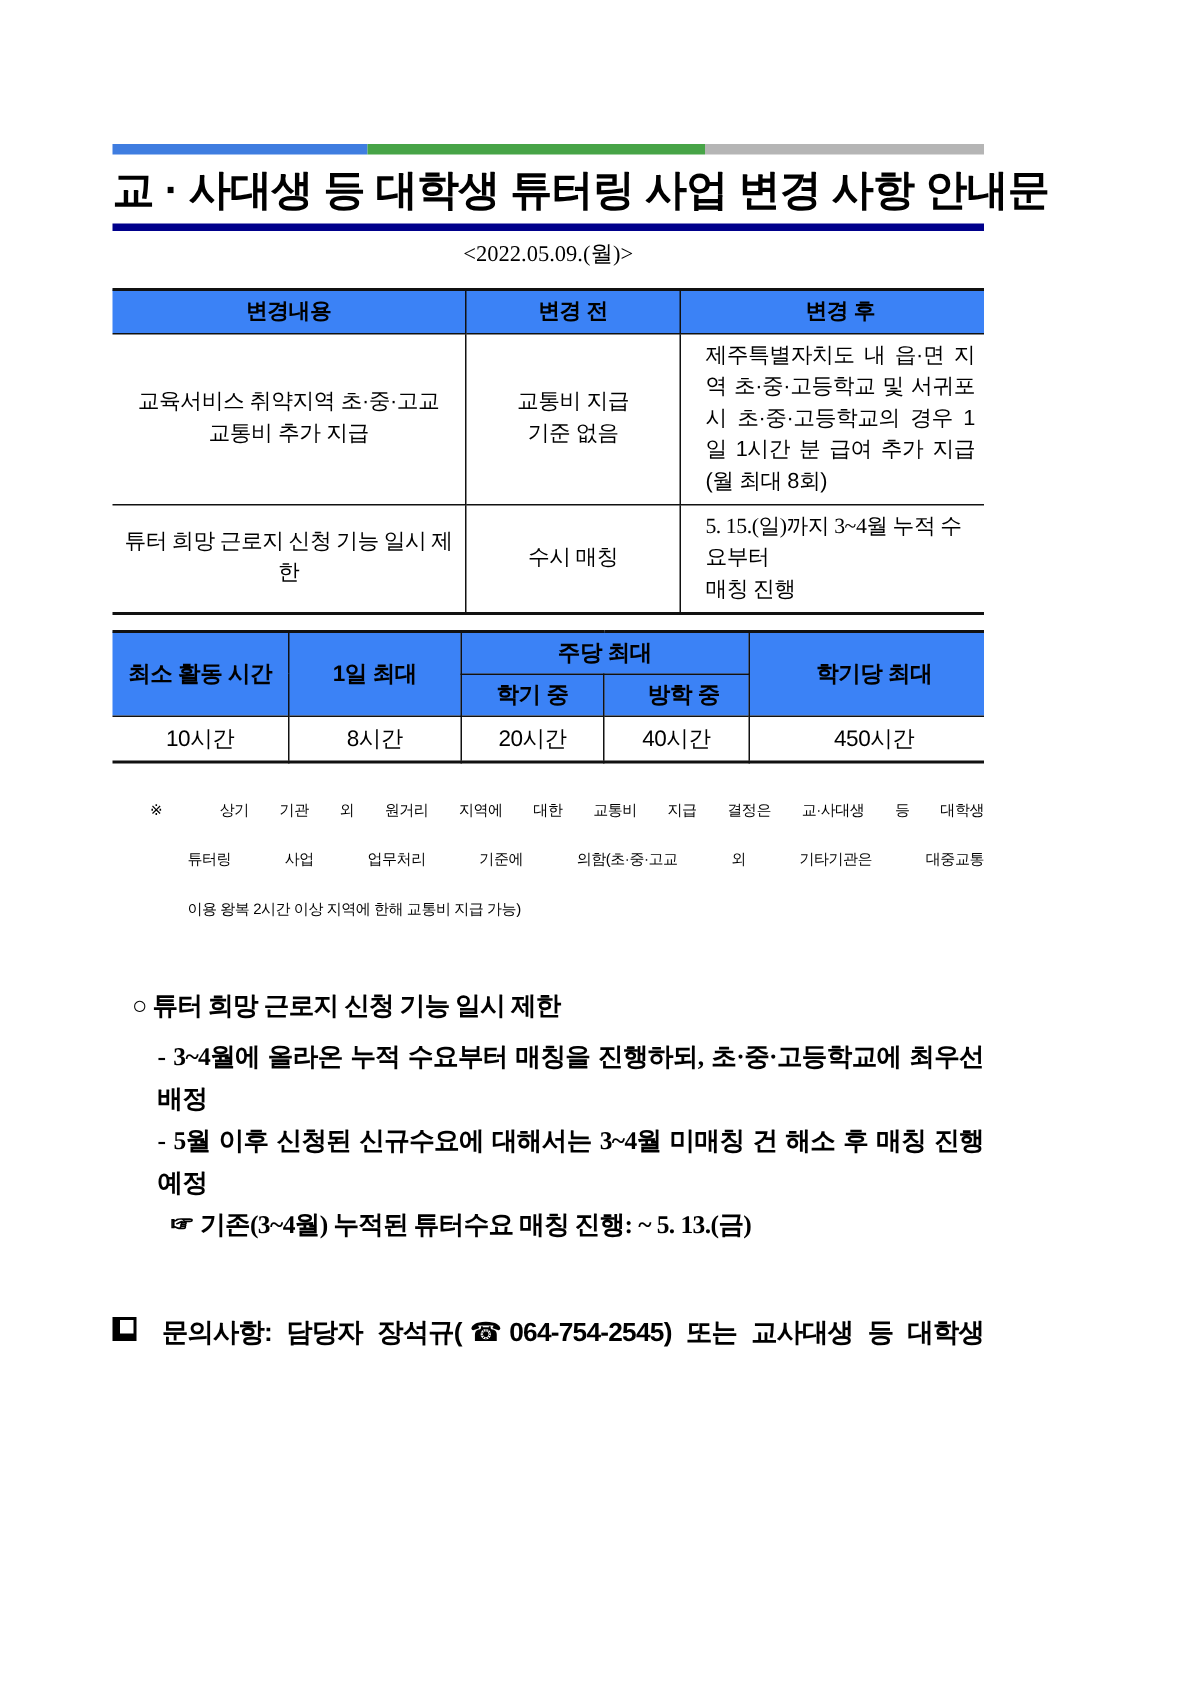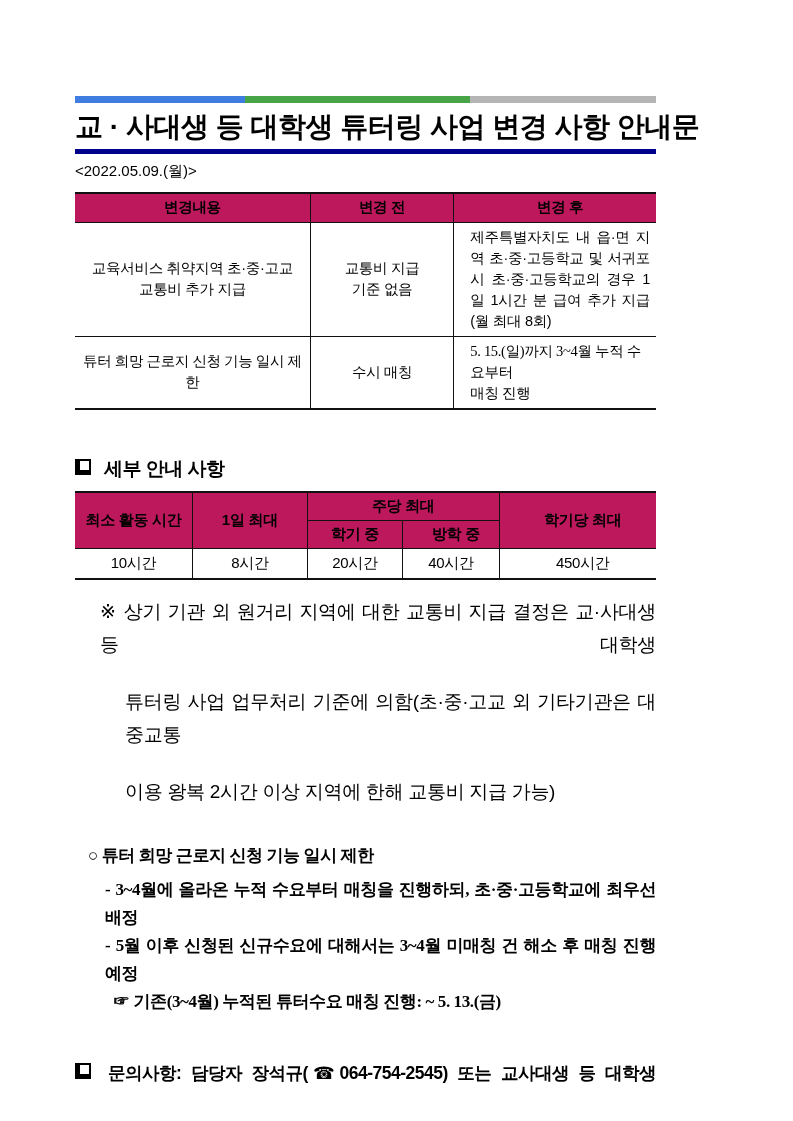--- a/index.html
+++ b/index.html
@@ -20,43 +20,43 @@
 
   .doc-title {
     margin-top: 5px;
     font-size: 28px; font-weight: 800; line-height: 38px;
     letter-spacing: -0.5px;
     text-align: justify; text-align-last: justify;
     white-space: nowrap;
   }
   .navy-rule { margin-top: 3px; height: 5px; background: #00008b; }
   .doc-date {
-    margin-top: 7px; text-align: left;
-    font-family: Liberation Sans, sans-serif;
+    margin-top: 7px; text-align: center;
+    font-family: Liberation Serif, serif;
     font-size: 15px; line-height: 19px;
   }
 
   
   .sec-header { position: relative; padding-left: 29px; margin-top: 8px;
     font-size: 19px; font-weight: 800; line-height: 25px; letter-spacing: -0.5px; }
   .sq {
     position: absolute; left: 0; top: 3px;
     width: 16px; height: 16px; background: #fff;
     border: 2px solid #000; border-left-width: 5px; border-bottom-width: 5px;
     display: inline-block;
   }
 
   
   table { border-collapse: collapse; width: 100%; table-layout: fixed; }
   .doc-table { border-top: 2px solid #111; border-bottom: 2px solid #111; }
   .doc-table th, .doc-table td {
     border: 1px solid #111; font-size: 14.5px; letter-spacing: -0.3px;
     padding: 4px 6px; vertical-align: middle;
   }
-  .doc-table th { background: #be185d; font-weight: 700; text-align: center; height: 29px; }
+  .doc-table th { background: #3b82f6; font-weight: 700; text-align: center; height: 29px; }
   .doc-table th:first-child, .doc-table td:first-child { border-left: none; }
   .doc-table th:last-child,  .doc-table td:last-child  { border-right: none; padding-left: 16px; }
   .doc-table tr.head th { border-bottom: 1.5px solid #111; }
   .summary-table { margin-top: 12px; }
   .summary-table td { line-height: 21px; }
   .td-center { text-align: center; white-space: pre-line; }
   .td-just { text-align: justify; padding: 7px 8px; white-space: pre-line; }
   .td-left { text-align: left; padding: 6px 8px; }
   .summary-table tr.r1 td { height: 94px; }
   .summary-table tr.r2 td { height: 52px; font-family: Liberation Serif, serif; }
@@ -68,24 +68,24 @@
   
   .detail { margin-top: 12px; font-family: "Liberation Serif", "DejaVu Serif", serif;
     font-size: 17px; letter-spacing: -0.3px; }
   .detail .ln { line-height: 29px; }
   .ln-o    { padding-left: 13px; margin-bottom: 3px; }
   .ln-dash { padding-left: 30px; }
   .ln-wrap { padding-left: 50px; }
   .just { text-align: justify; text-align-last: justify; }
   .wsp  { word-spacing: 4px; }
 
-  .note { margin-top: 15px; font-size: 19px; letter-spacing: -0.3px; }
+  .note { margin-top: 15px; font-size: 10px; letter-spacing: -0.3px; }
   .note .ln { line-height: 33px; }
   .note .ln-first { padding-left: 25px; }
-  .note .ln-wrap  { padding-left: 50px; margin-top: 24px; }
+  .note .ln-wrap  { padding-left: 50px; }
 
   .group2 { margin-top: 34px; font-family: "Liberation Serif", "DejaVu Serif", serif;
     font-size: 17px; letter-spacing: -0.4px; }
   .group2 .ln { line-height: 28px; font-weight: bold; }
   .ln-hand { padding-left: 38px; }
 
   .contact { margin-top: 40px; font-size: 17.5px; font-weight: 800;
     letter-spacing: -0.5px; }
   .contact .ln { line-height: 34px; }
   .contact-l1 { position: relative; padding-left: 33px; margin-top: 28px; }
@@ -128,24 +128,20 @@
     </tr>
     <tr class="r2">
       <td class="td-center">튜터 희망 근로지 신청 기능 일시 제한</td>
       <td class="td-center">수시 매칭</td>
       <td class="td-left" style="white-space: pre-line;">5. 15.(일)까지 3~4월 누적 수요부터
 매칭 진행</td>
     </tr>
   </tbody>
     </table>
 
-  <div class="sec-header" style="margin-top:46px;">
-    <span class="sq"></span>
-    <span>세부 안내 사항</span>
-  </div>
 
 
   <table class="doc-table activity-table">
     <colgroup>
         <col style="width:20.2%">
         <col style="width:19.8%">
         <col style="width:16.4%">
         <col style="width:16.6%">
         <col style="width:27%">
       </colgroup>

